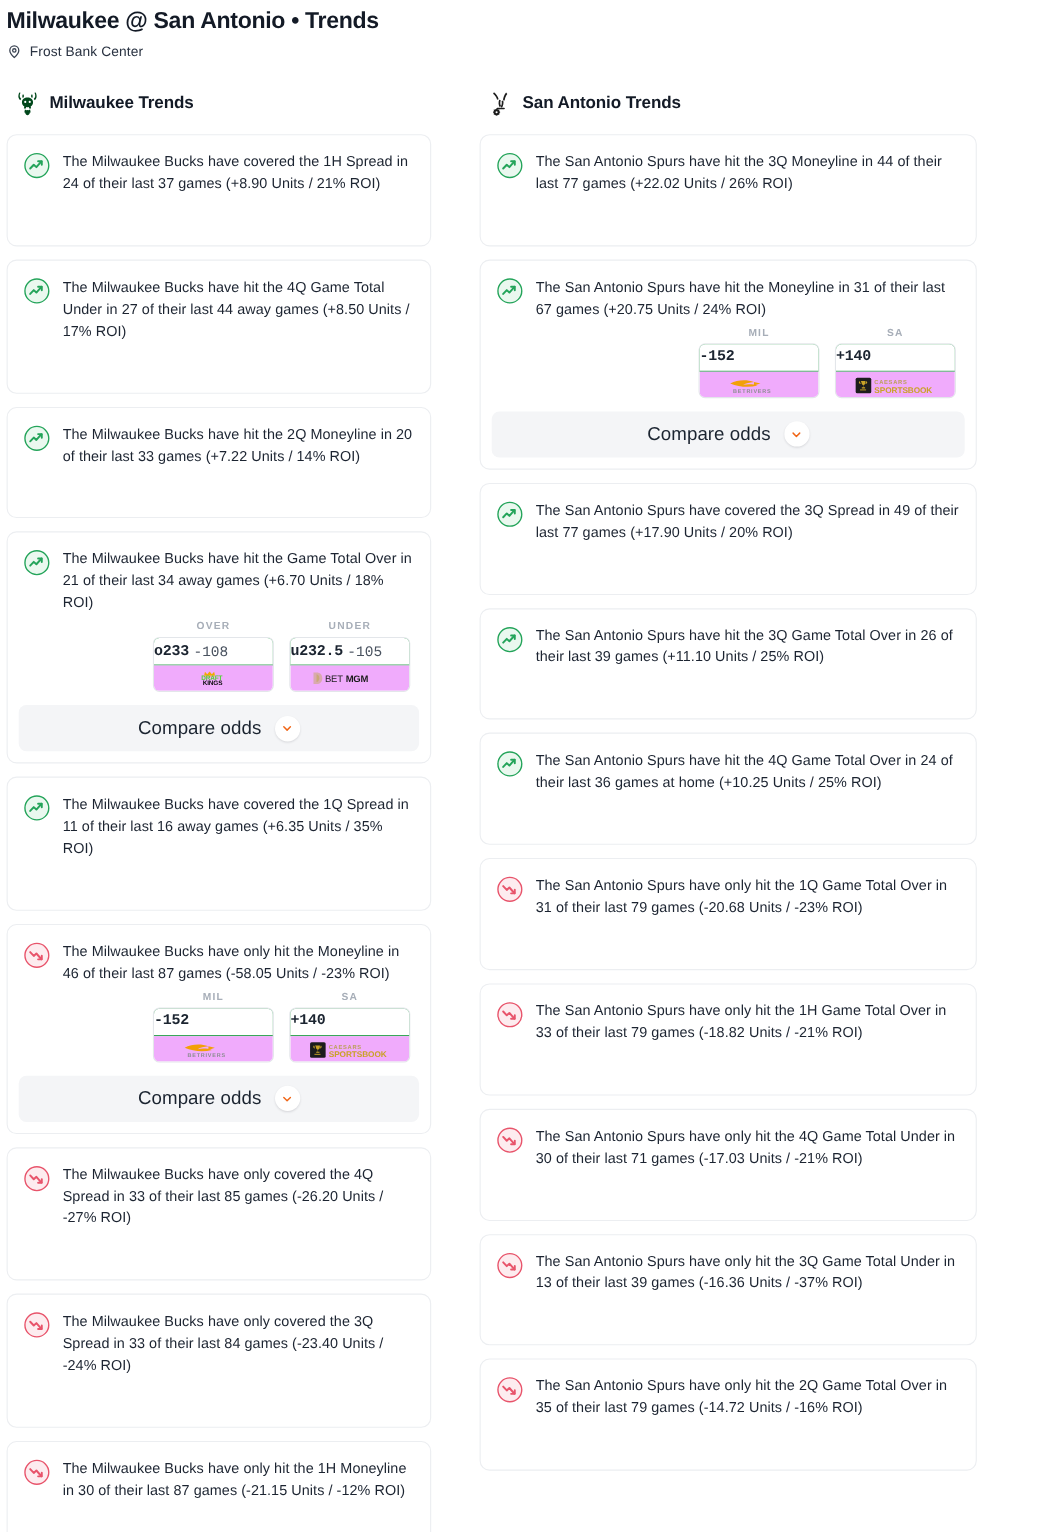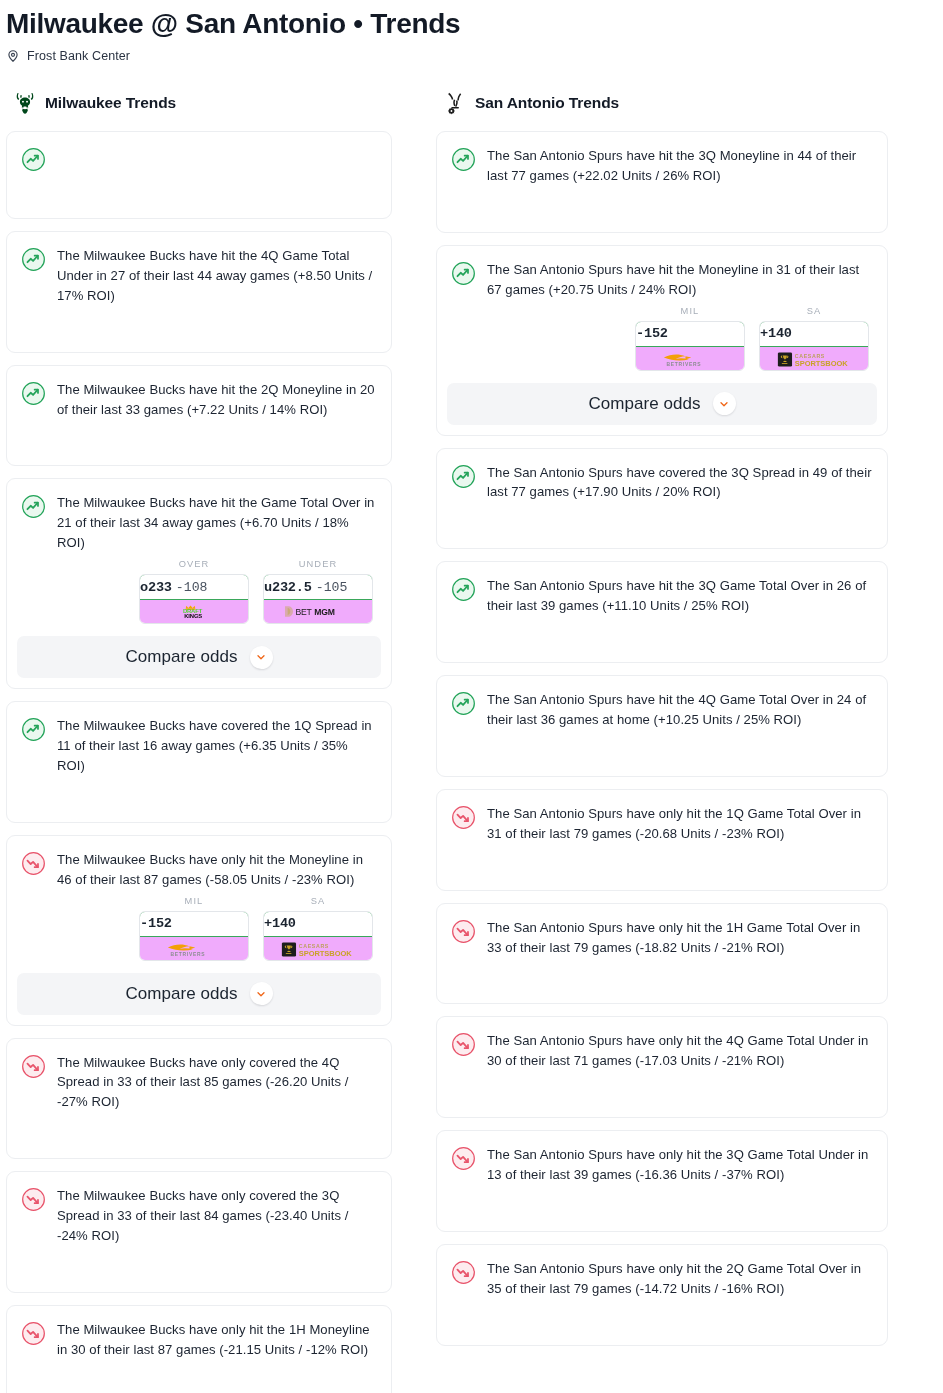--- a/index.html
+++ b/index.html
@@ -10,21 +10,21 @@
     color: #1b2430;
     -webkit-font-smoothing: antialiased;
   }
   body { padding: 0; overflow-x: hidden; }
 
   .page { width: 943px; position: relative; }
 
   
   .page-header { padding: 6px 0 0 6px; }
   .page-title {
-    font-size: 28px;
+    font-size: 21px;
     font-weight: 700;
     letter-spacing: -0.3px;
     color: #131a26;
     line-height: 1.25;
   }
   .venue-row {
     display: flex;
     align-items: center;
     gap: 7px;
     margin-top: 8px;
@@ -81,21 +81,21 @@
     padding: 0 18px 0 14px;
     margin-top: -6px;
   }
   .odds-col { width: 110px; }
   .odds-label {
     text-align: center;
     font-size: 9.3px;
     letter-spacing: 1.1px;
     color: #a7aeb8;
     margin-bottom: 5px;
-    font-weight: 400;
+    font-weight: 700;
   }
   .odds-box {
     border: 1px solid #e3e6ea;
     border-radius: 6px;
     overflow: hidden;
     background: #fff;
   }
   .odds-price {
     border: 1px solid #3aa75a;
     border-radius: 6px 6px 0 0;
@@ -175,20 +175,21 @@
             </svg></span>
           <span class="col-title">Milwaukee Trends</span>
         </div>
         <div class="card compact">
           <div class="card-body">
             <span class="trend-icon"><svg viewBox="0 0 24 24" width="25" height="25">
                 <circle cx="12" cy="12" r="10.4" fill="#eaf8ef" stroke="#24a45a" stroke-width="1.2"></circle>
                 <path d="M6.2 14.6l3.1-3.3 2.3 2.1 4.4-5.0" stroke="#24a45a" stroke-width="1.7" fill="none" stroke-linecap="round" stroke-linejoin="round"></path>
                 <path d="M13.1 8.3h3.2v3.1" stroke="#24a45a" stroke-width="1.7" stroke-linecap="round" stroke-linejoin="round" fill="none"></path>
               </svg></span>
+            <span class="trend-text">The Milwaukee Bucks have covered the 1H Spread in 24 of their last 37 games (+8.90 Units / 21% ROI)</span>
           </div>
           <div class="card-spacer"></div>
         </div>
         <div class="card compact">
           <div class="card-body">
             <span class="trend-icon"><svg viewBox="0 0 24 24" width="25" height="25">
                 <circle cx="12" cy="12" r="10.4" fill="#eaf8ef" stroke="#24a45a" stroke-width="1.2"></circle>
                 <path d="M6.2 14.6l3.1-3.3 2.3 2.1 4.4-5.0" stroke="#24a45a" stroke-width="1.7" fill="none" stroke-linecap="round" stroke-linejoin="round"></path>
                 <path d="M13.1 8.3h3.2v3.1" stroke="#24a45a" stroke-width="1.7" stroke-linecap="round" stroke-linejoin="round" fill="none"></path>
               </svg></span>

